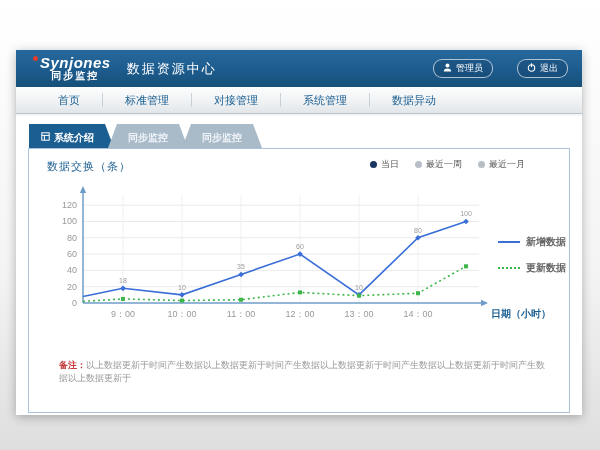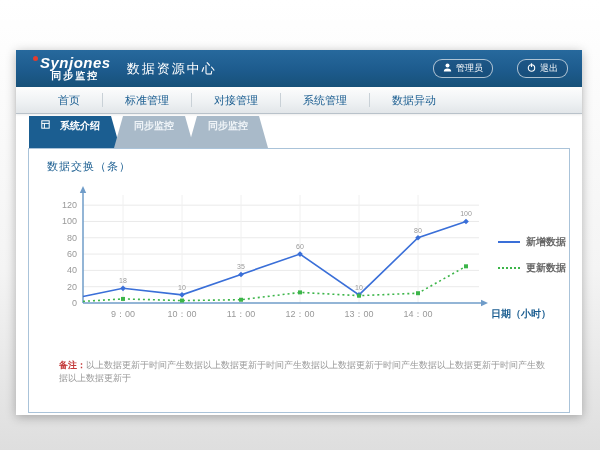--- a/index.html
+++ b/index.html
@@ -36,22 +36,22 @@
   }
   .nav-item{
     color:#1b5e91;font-size:11px;font-weight:normal;padding:0 22px;cursor:pointer;
     border-right:1px solid #c9d1d7;line-height:14px;
   }
   .nav-item:last-child{border-right:none;}
   
   .content{padding:14px 12px 0 12px;}
   .tabs{display:flex;height:20px;align-items:flex-end;margin-left:1px;}
   .tab{
-    font-size:10px;font-weight:bold;line-height:20px;height:32px;
-    padding:0 14px 0 12px;color:#eef3f7;cursor:pointer;display:flex;align-items:flex-start;gap:10px;
+    font-size:10px;font-weight:bold;line-height:20px;height:24px;
+    padding:0 14px 0 12px;color:#eef3f7;cursor:pointer;display:flex;align-items:flex-end;gap:4px;
   }
   .tab.active{
     background:#1b5e91;color:#fff;
     clip-path:polygon(0 0,calc(100% - 9px) 0,100% 100%,0 100%);
     padding-right:20px;
   }
   .tab.inactive{
     background:#a9bac9;margin-left:-6px;
     clip-path:polygon(9px 0,calc(100% - 9px) 0,100% 100%,0 100%);
     padding:0 20px;
@@ -123,20 +123,34 @@
         </div>
         <div class="tab inactive">
           <span>同步监控</span>
         </div>
         <div class="tab inactive">
           <span>同步监控</span>
         </div>
       </div>
 
     <div class="panel">
+      <div class="radio-row" id="radio-row">
+          <div class="radio-item">
+            <span class="radio-dot selected"></span>
+            <span>当日</span>
+          </div>
+          <div class="radio-item">
+            <span class="radio-dot"></span>
+            <span>最近一周</span>
+          </div>
+          <div class="radio-item">
+            <span class="radio-dot"></span>
+            <span>最近一月</span>
+          </div>
+        </div>
       <div class="y-axis-label">数据交换（条）</div>
       <svg class="chart-svg" id="chart" viewBox="0 0 475 152">
           <line x1="32" y1="105.6923076923077" x2="428" y2="105.6923076923077" stroke="#eaeaea" stroke-width="1"></line>
           <line x1="32" y1="89.38461538461539" x2="428" y2="89.38461538461539" stroke="#eaeaea" stroke-width="1"></line>
           <line x1="32" y1="73.07692307692308" x2="428" y2="73.07692307692308" stroke="#eaeaea" stroke-width="1"></line>
           <line x1="32" y1="56.769230769230774" x2="428" y2="56.769230769230774" stroke="#eaeaea" stroke-width="1"></line>
           <line x1="32" y1="40.46153846153847" x2="428" y2="40.46153846153847" stroke="#eaeaea" stroke-width="1"></line>
           <line x1="32" y1="24.15384615384616" x2="428" y2="24.15384615384616" stroke="#eaeaea" stroke-width="1"></line>
           <line x1="72" y1="14" x2="72" y2="122" stroke="#f0f0f0" stroke-width="1"></line>
           <line x1="131" y1="14" x2="131" y2="122" stroke="#f0f0f0" stroke-width="1"></line>

